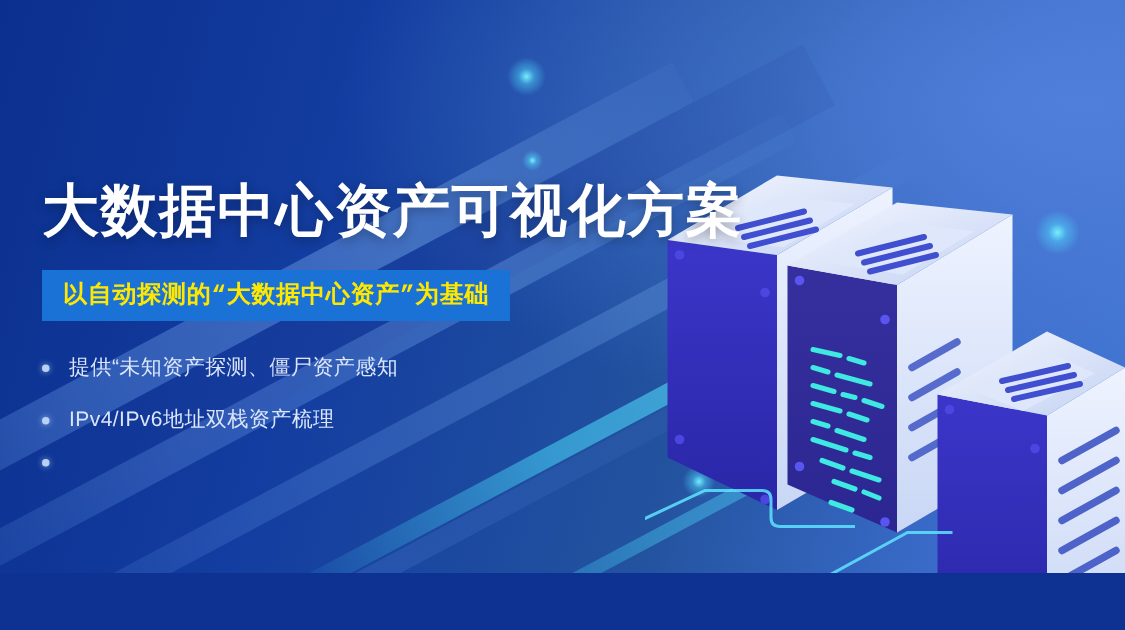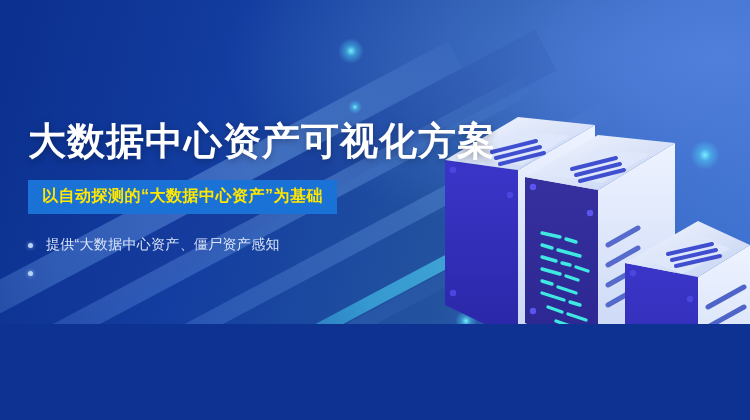--- a/index.html
+++ b/index.html
@@ -5,21 +5,21 @@
 <style>
   * { margin:0; padding:0; box-sizing:border-box; }
   html,body { width:750px; height:420px; overflow:hidden; }
   body {
     font-family:"Liberation Sans","DejaVu Sans",sans-serif;
     background:#0d3291;
   }
 
   #banner {
     position:relative;
-    width:750px; height:324px;
+    width:750px; height:382px;
     overflow:hidden;
     background:
       radial-gradient(120% 110% at 96% 18%, #4f7fda 0%, rgba(79,127,218,0) 55%),
       linear-gradient(105deg, #0b2f8e 0%, #133da0 30%, #23539f 62%, #3a6bc9 85%, #3f73d2 100%);
   }
 
   
   .streak {
     position:absolute;
     transform-origin:0 0;
@@ -65,21 +65,21 @@
   }
 
   #subbar {
     display:inline-block;
     margin-top:16px;
     background:#1a71d6;
     padding:6px 14px 7px 14px;
   }
   #subbar-text {
     font-size:16px; font-weight:bold; color:#ffe800;
-    letter-spacing:.5px; white-space:nowrap;
+    letter-spacing:.5px; white-space:nowrap;font-family:Liberation Mono, monospace;
   }
 
   #bullets { margin-top:22px; }
   .bullet { display:flex; align-items:center; margin-bottom:17px; }
   .dot {
     width:5px; height:5px; border-radius:50%;
     background:#b9d2f3; margin-right:13px; flex:none;
     box-shadow:0 0 4px rgba(180,215,255,.7);
   }
   .btext { font-size:14px; color:#dbe6fb; letter-spacing:.3px; white-space:nowrap; }
@@ -244,21 +244,25 @@
 
     <div id="title">大数据中心资产可视化方案</div>
 
     <div id="subbar">
       <span id="subbar-text">以自动探测的“大数据中心资产”为基础</span>
     </div>
 
     <div id="bullets">
       <div class="bullet">
         <span class="dot"></span>
-        <span class="btext">提供“大数据中心资产、僵尸资产感知</span>
+        <span class="btext">提供“未知资产探测、僵尸资产感知</span>
+      </div>
+      <div class="bullet">
+        <span class="dot"></span>
+        <span class="btext">IPv4/IPv6地址双栈资产梳理</span>
       </div>
       <div class="bullet">
         <span class="dot"></span>
       </div>
     </div>
 
   </div>
 </div>
 
 </body></html>

